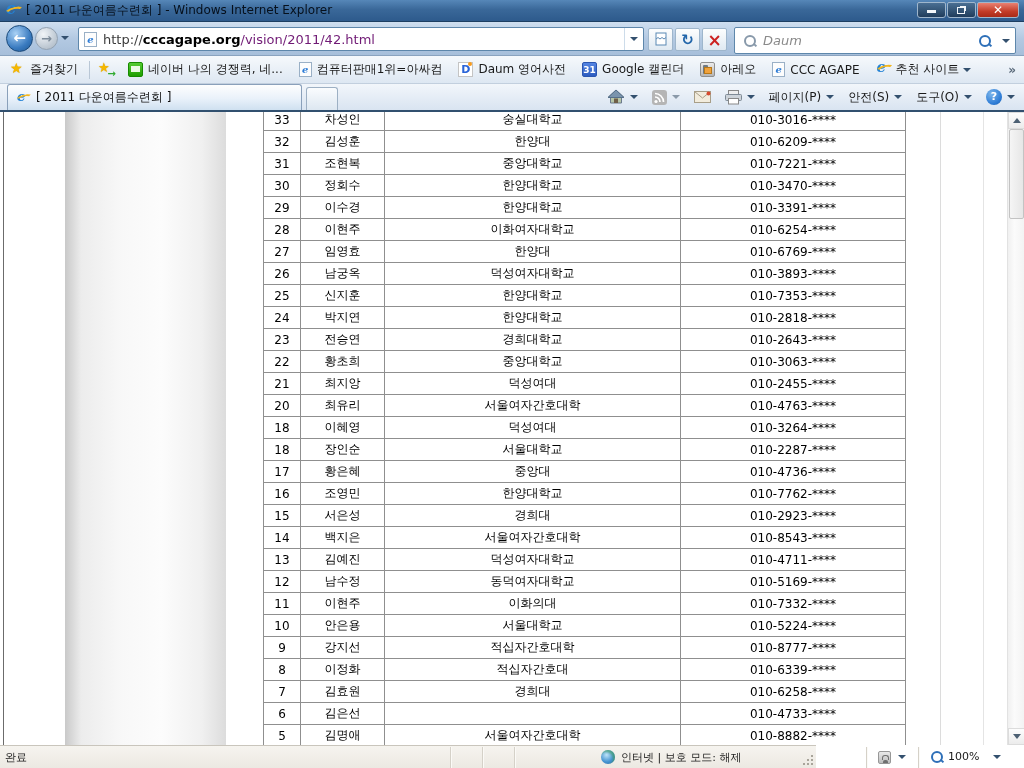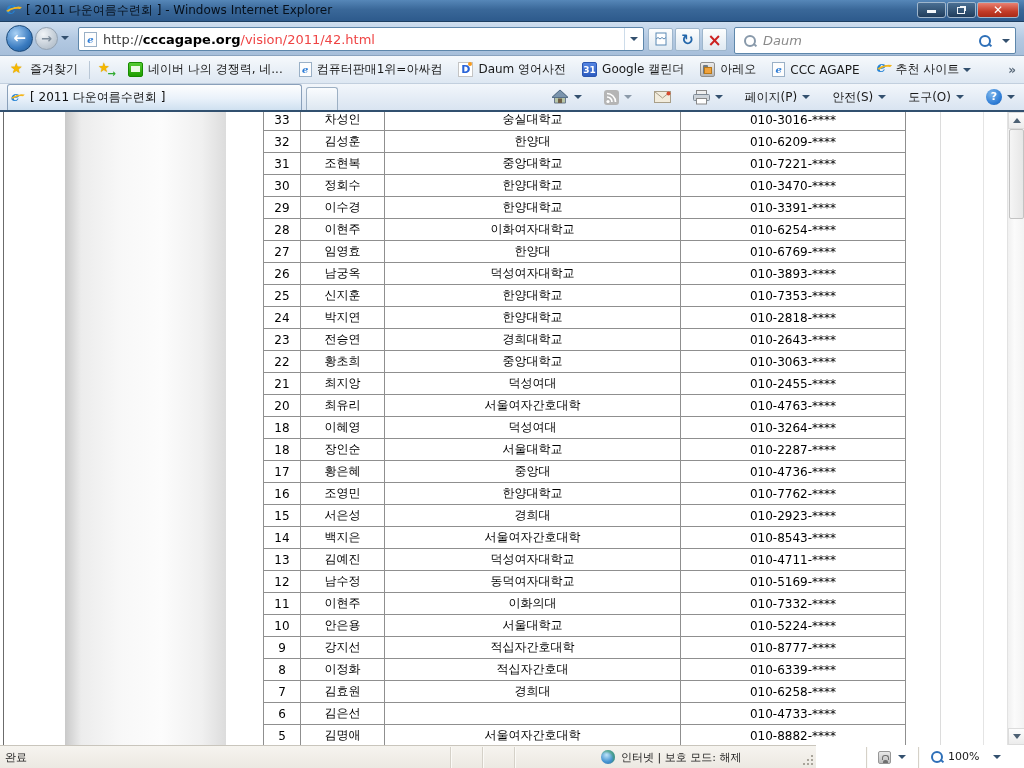--- a/index.html
+++ b/index.html
@@ -49,21 +49,21 @@
   .addressbar { position:absolute; left:78px; top:5px; width:566px; height:24px;
     background:#fff; border:1px solid #5e87ab; border-radius:2px;
     display:flex; align-items:center; }
   .ie-page-ic { display:inline-block; width:13px; height:15px; background:#fdfdfd;
     border:1px solid #9ab0c6; position:relative; flex:none; }
   .ie-page-ic::before { content:"e"; position:absolute; width:100%; text-align:center;
     top:0px; color:#2d7cd6; font:bold italic 10px/13px "DejaVu Serif",serif; }
   .addressbar .ie-page-ic { margin:0 6px 0 5px; }
   .url { font-size:13px; color:#3c3c3c; white-space:nowrap; overflow:hidden; flex:1; }
   .url b { color:#000; }
-  .url .path { color:#ef4444; }
+  .url .path { color:#701a75; }
   .addr-dd { width:19px; height:22px; border-left:1px solid #cddcea;
     display:flex; align-items:center; justify-content:center; flex:none; }
   .navtool { position:absolute; top:6px; width:25px; height:23px;
     border:1px solid #9eb6cc; border-radius:2px; background:linear-gradient(#fdfefe,#dfe9f2);
     display:flex; align-items:center; justify-content:center; }
   .t-compat { left:648px; } .t-refresh { left:675px; } .t-stop { left:702px; }
   .refresh-glyph { color:#2266aa; font-size:15px; font-weight:bold; }
   .stop-glyph { color:#cc2222; font-size:17px; font-weight:bold; line-height:18px; }
   .searchbox { position:absolute; left:734px; top:5px; width:282px; height:27px;
     background:#fff; border:1px solid #5e87ab; border-radius:2px;
@@ -124,27 +124,27 @@
     transform:rotate(-14deg); }
   .fav-item .dd { margin-left:4px; }
   .fav-chevron { margin-left:auto; padding:0 8px; color:#5a6a7a; font-size:12px; font-weight:bold; }
 
   
   .tabbar { position:absolute; top:84px; left:0; width:1024px; height:28px;
     background:linear-gradient(#f2f6fb,#d9e4f1); border-bottom:2px solid #31506f; }
   .tab-active { position:absolute; left:7px; bottom:0; width:295px; height:26px;
     border:1px solid #8aa0ba; border-bottom:none; border-radius:3px 3px 0 0;
     background:linear-gradient(#fefefe,#e9f1fa 55%,#cfe0f0);
-    display:flex; align-items:center; padding-left:0; }
+    display:flex; align-items:center; padding-left:6px; }
   .tab-active .tab-title { font-size:12px; color:#111; margin-left:4px; white-space:nowrap; }
   .tab-stub { position:absolute; left:306px; bottom:0; width:32px; height:23px;
     border:1px solid #9db0c4; border-bottom:none; border-radius:3px 3px 0 0;
     background:linear-gradient(#fafcfe,#dde7f1); }
   .cmdbar { position:absolute; right:4px; top:0; height:26px; display:flex;
-    align-items:center; gap:12px; font-size:12px; color:#1a1a1a; }
+    align-items:center; gap:4px; font-size:12px; color:#1a1a1a; }
   .cmd-item { display:flex; align-items:center; padding:0 5px; height:22px; white-space:nowrap; }
   .cmd-item .dd { margin-left:5px; }
   .help-ic { display:inline-block; width:16px; height:16px; border-radius:50%;
     background:radial-gradient(circle at 35% 30%, #7db6ea, #2d7cd6 65%, #1a5da8);
     color:#fff; font-size:11px; font-weight:bold; text-align:center; line-height:16px; }
 
   
   .content { position:absolute; top:112px; left:0; width:1024px; height:633px;
     background:#fff; overflow:hidden; }
   .frame-left { position:absolute; left:3px; top:0; width:1px; height:100%; background:#6b6b6b; }

